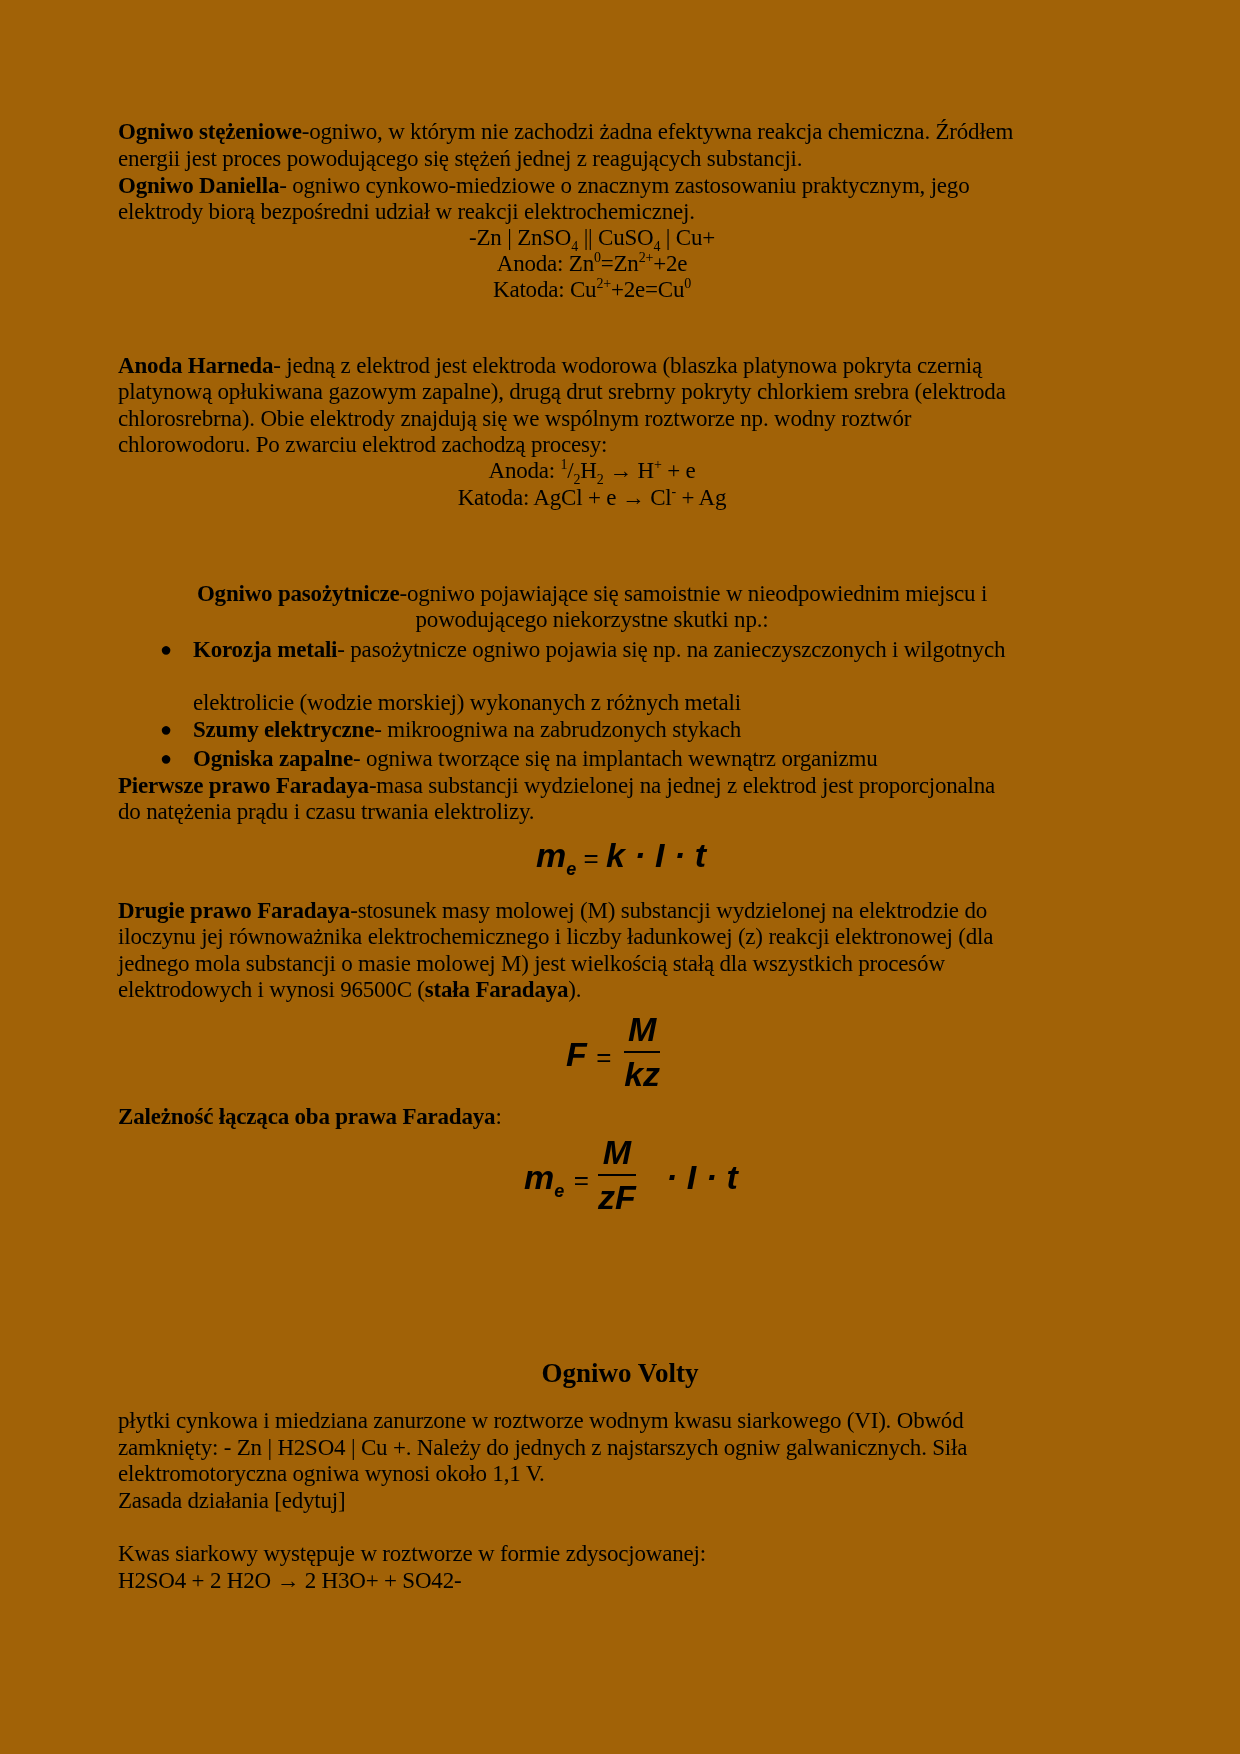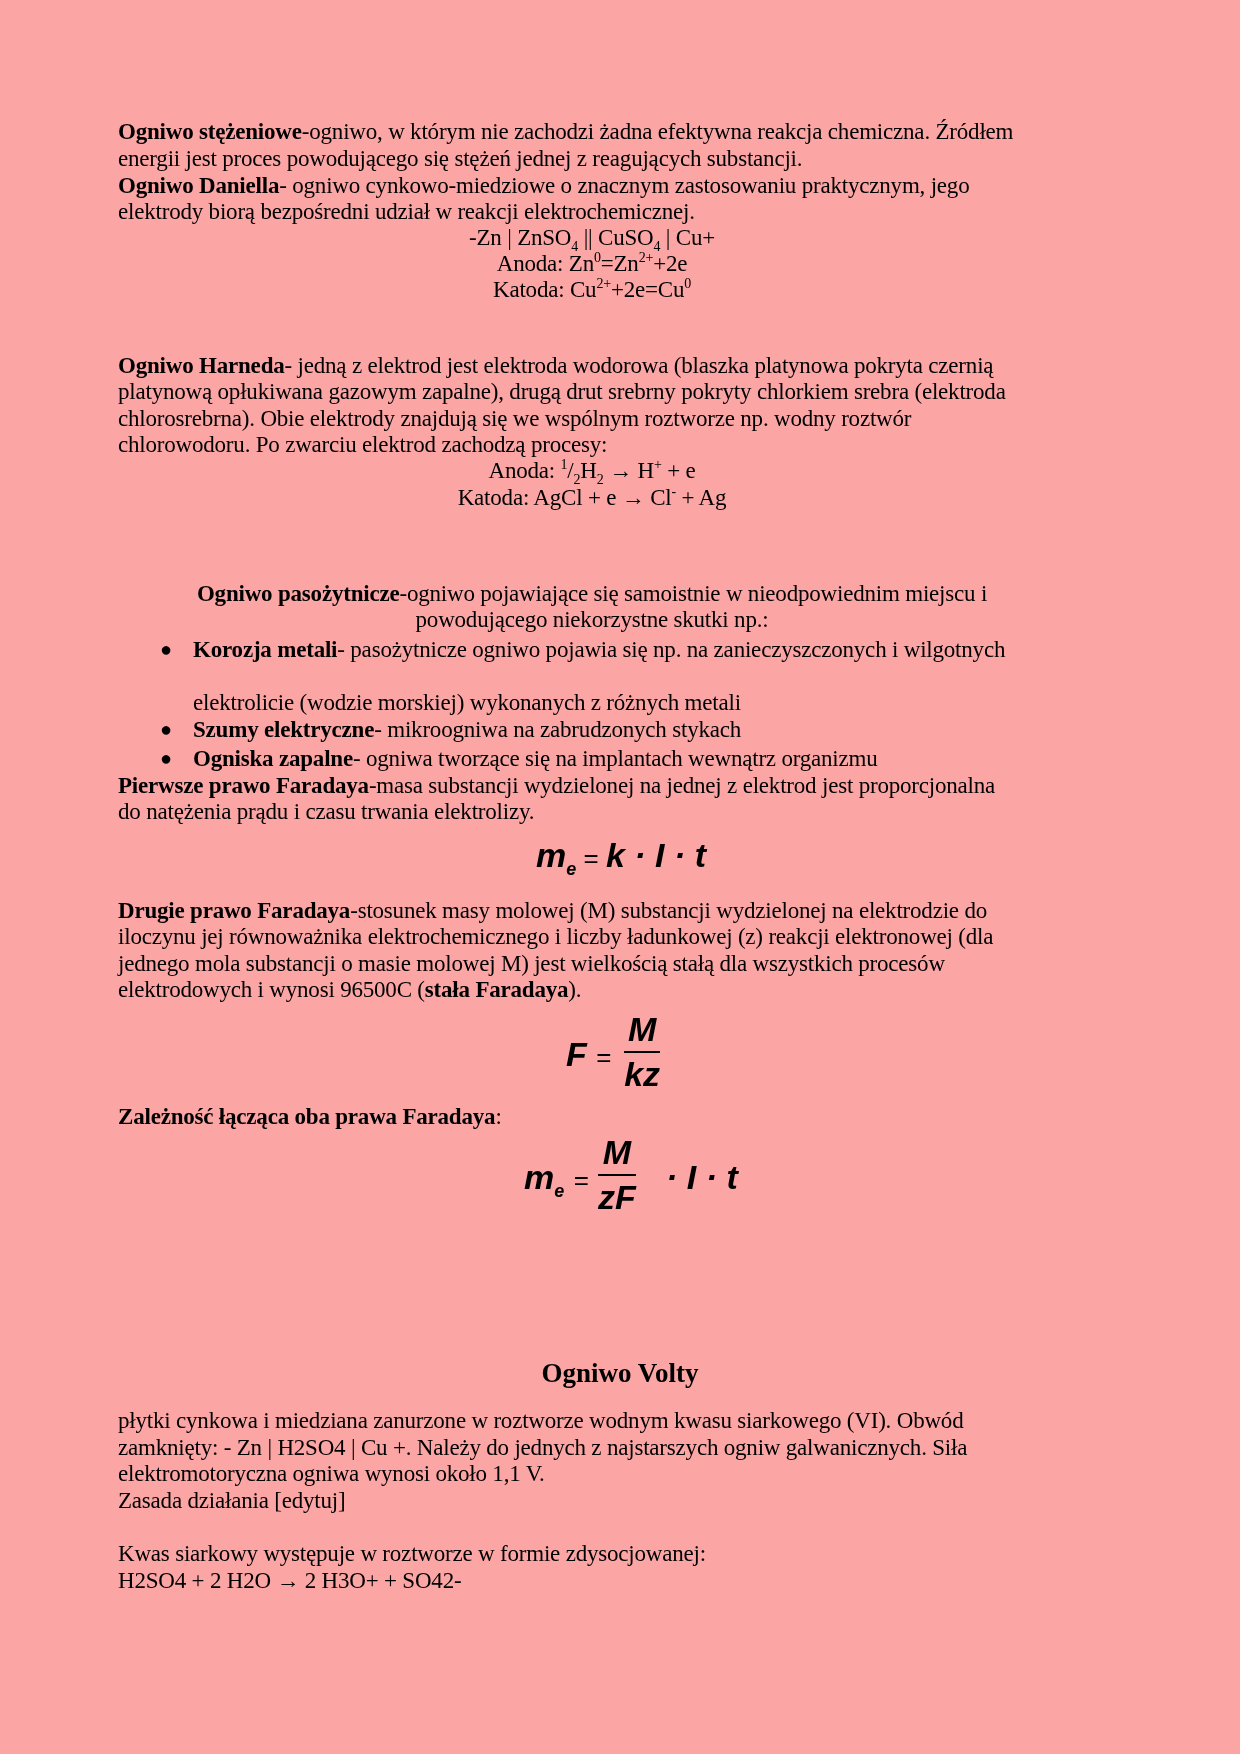--- a/index.html
+++ b/index.html
@@ -1,18 +1,18 @@
 <!DOCTYPE html>
 <html><head>
 <meta charset="utf-8">
 <style>
   html, body { margin: 0; padding: 0; background: #ffffff; }
   body { width: 1240px; height: 1754px; position: relative; overflow: hidden;
          font-family: "Liberation Serif", "DejaVu Serif", serif; color: #000; }
-  .page { position: absolute; left: 0; top: 0; width: 1240px; height: 1754px; background: #fca5a5; }
+  .page { position: absolute; left: 0; top: 0; width: 1240px; height: 1754px; background: #a16207; }
   .ln { position: absolute; left: 118px; font-size: 23px; line-height: 28px; white-space: nowrap; letter-spacing: -0.2px; }
   .ctr { left: 0; width: 1184px; text-align: center; }
   b { font-weight: bold; }
   sup, sub { font-size: 14px; line-height: 0; }
   .bullet { position: absolute; left: 160px; font-size: 20px; }
   .ind { left: 193px; }
   .math { position: absolute; font-family: Liberation Sans, sans-serif; font-style: italic; font-weight: bold; font-size: 34px; }
   .math .op { font-style: normal; font-weight: normal; font-size: 26px; }
   .frac { position: absolute; text-align: center; }
   .frac .num { display: block; border-bottom: 2px solid #000; padding: 0 4px 2px 4px; }
@@ -26,21 +26,21 @@
 
   <div class="ln" style="top:118px"><b>Ogniwo stężeniowe</b><span>-ogniwo, w którym nie zachodzi żadna efektywna reakcja chemiczna. Źródłem</span></div>
   <div class="ln" style="top:145px">energii jest proces powodującego się stężeń jednej z reagujących substancji.</div>
 
   <div class="ln" style="top:172px"><b>Ogniwo Daniella</b><span>- ogniwo cynkowo-miedziowe o znacznym zastosowaniu praktycznym, jego</span></div>
   <div class="ln" style="top:198px">elektrody biorą bezpośredni udział w reakcji elektrochemicznej.</div>
   <div class="ln ctr" style="top:224px"><span>-Zn | ZnSO</span><sub>4</sub><span> || CuSO</span><sub>4</sub><span> | Cu+</span></div>
   <div class="ln ctr" style="top:250px"><span>Anoda: Zn</span><sup>0</sup><span>=Zn</span><sup>2+</sup><span>+2e</span></div>
   <div class="ln ctr" style="top:276px"><span>Katoda: Cu</span><sup>2+</sup><span>+2e=Cu</span><sup>0</sup></div>
 
-  <div class="ln" style="top:352px"><b>Ogniwo Harneda</b><span>- jedną z elektrod jest elektroda wodorowa (blaszka platynowa pokryta czernią</span></div>
+  <div class="ln" style="top:352px"><b>Anoda Harneda</b><span>- jedną z elektrod jest elektroda wodorowa (blaszka platynowa pokryta czernią</span></div>
   <div class="ln" style="top:378px">platynową opłukiwana gazowym zapalne), drugą drut srebrny pokryty chlorkiem srebra (elektroda</div>
   <div class="ln" style="top:405px">chlorosrebrna). Obie elektrody znajdują się we wspólnym roztworze np. wodny roztwór</div>
   <div class="ln" style="top:431px">chlorowodoru. Po zwarciu elektrod zachodzą procesy:</div>
   <div class="ln ctr" style="top:457px"><span>Anoda: </span><sup>1</sup><span>/</span><sub>2</sub><span>H</span><sub>2</sub><b> → </b><span>H</span><sup>+</sup><span> + e</span></div>
   <div class="ln ctr" style="top:580px"><b>Ogniwo pasożytnicze</b><span>-ogniwo pojawiające się samoistnie w nieodpowiednim miejscu i</span></div>
 
   <div class="ln ctr" style="top:484px"><span>Katoda: AgCl + e</span><b> → </b><span>Cl</span><sup>-</sup><span> + Ag</span></div>
   <div class="ln ctr" style="top:606px">powodującego niekorzystne skutki np.:</div>
 
   <span class="bullet" style="top:638px">●</span>

